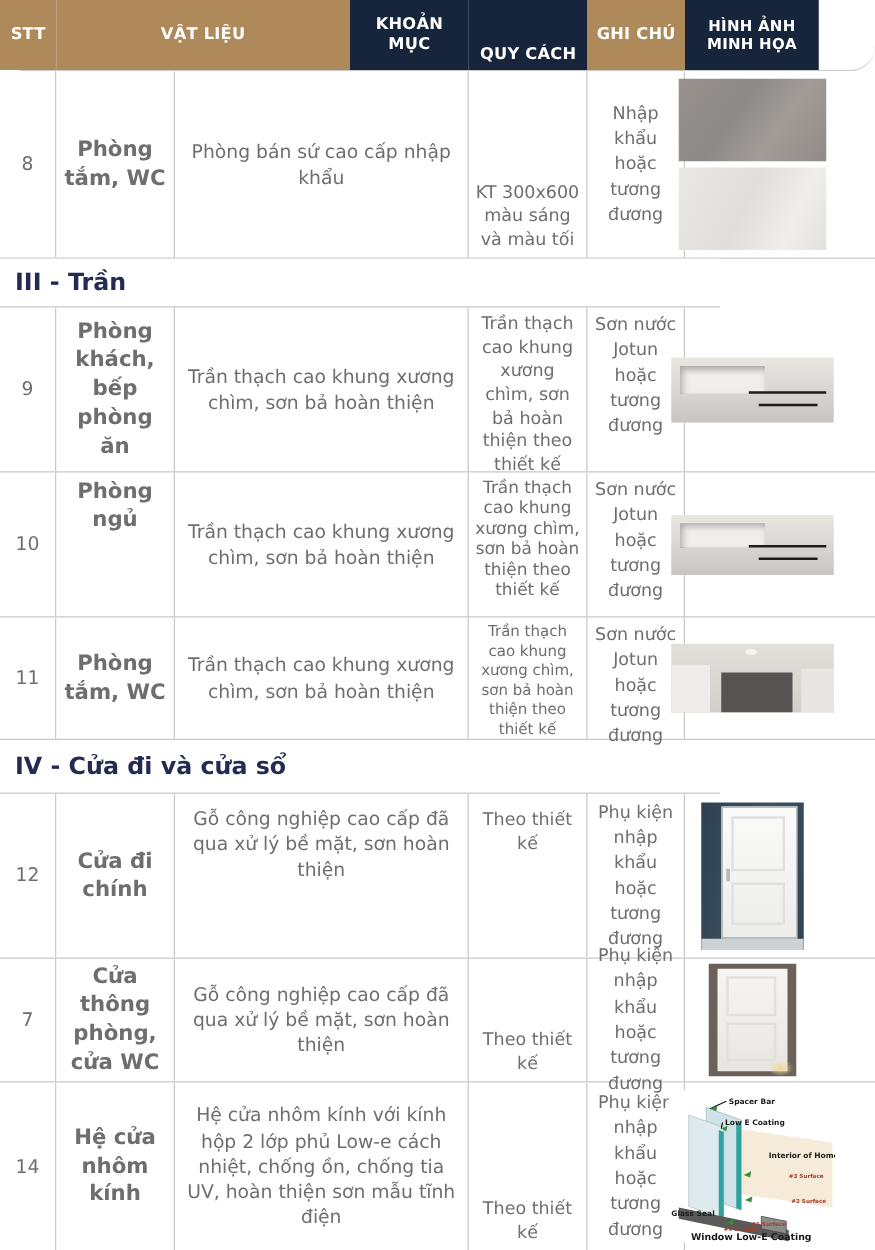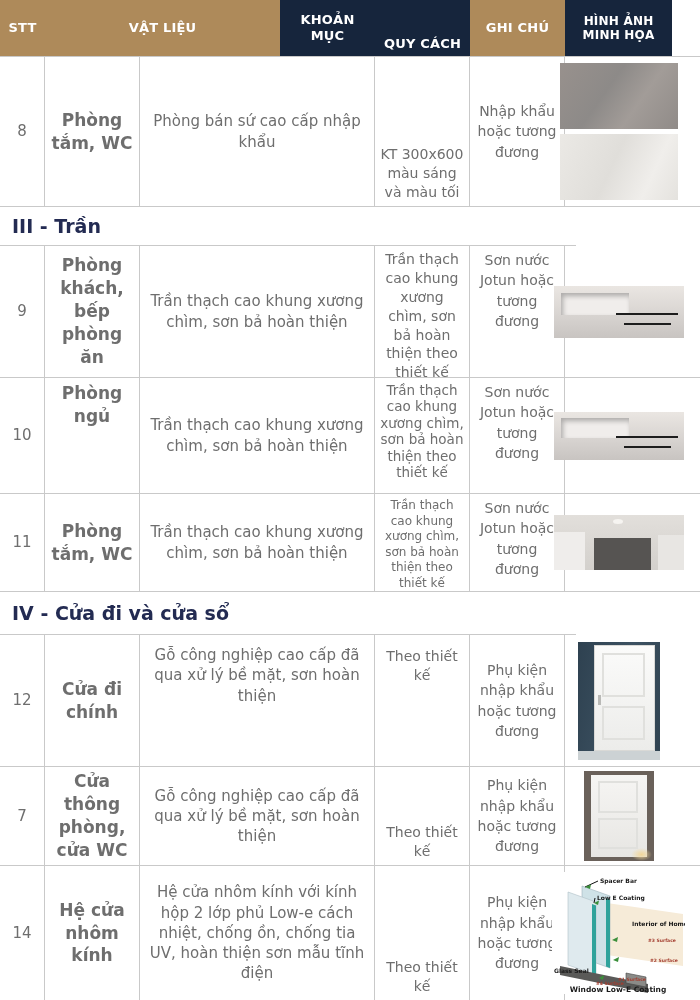--- a/index.html
+++ b/index.html
@@ -8,26 +8,26 @@
   .sheet { width:700px; height:1000px; background:#fff; overflow:hidden; }
 
   .row { display:flex; width:700px; border-bottom:1px solid #c9c9c9; }
   .cell { display:flex; flex-direction:column; justify-content:center; align-items:center;
           text-align:center; padding:4px 5px; border-right:1px solid #c9c9c9; line-height:1.35; }
   .cell:last-child { border-right:none; }
   .c-stt  { width:45px;  font-size:15px; }
   .c-item { width:95px;  font-size:17px;font-weight:bold; }
   .c-mat  { width:235px; font-size:15px; }
   .c-spec { width:95px;  font-size:14px;justify-content:flex-end; }
-  .c-note { width:95px;  font-size:14px; line-height:1.45; }
+  .c-note { width:78px;  font-size:14px; line-height:1.45; }
   .c-img  { width:107px; }
   .v-top { justify-content:flex-start; padding-top:4px; }
 
   
-  .hdr { height:57px; border-bottom:1px solid #c9c9c9; }
+  .hdr { height:57px; border-bottom:1px solid #c9c9c9;border-radius:20px; }
   .hdr .cell { border-right:none; color:#fff; font-weight:bold; font-size:13px; letter-spacing:.2px; line-height:1.2; }
   .bg-tan  { background:#ae8a5a; }
   .bg-navy { background:#16253c; }
   .hdr .c-img { font-size:12px; }
 
   
   .section { display:flex; align-items:center; width:576px; border-bottom:1px solid #c9c9c9;
              padding-left:12px; font-weight:bold; font-size:19px; color:#232b52; background:#fff; }
   .sec-3 { height:39px; }
   .sec-4 { height:43px; }

